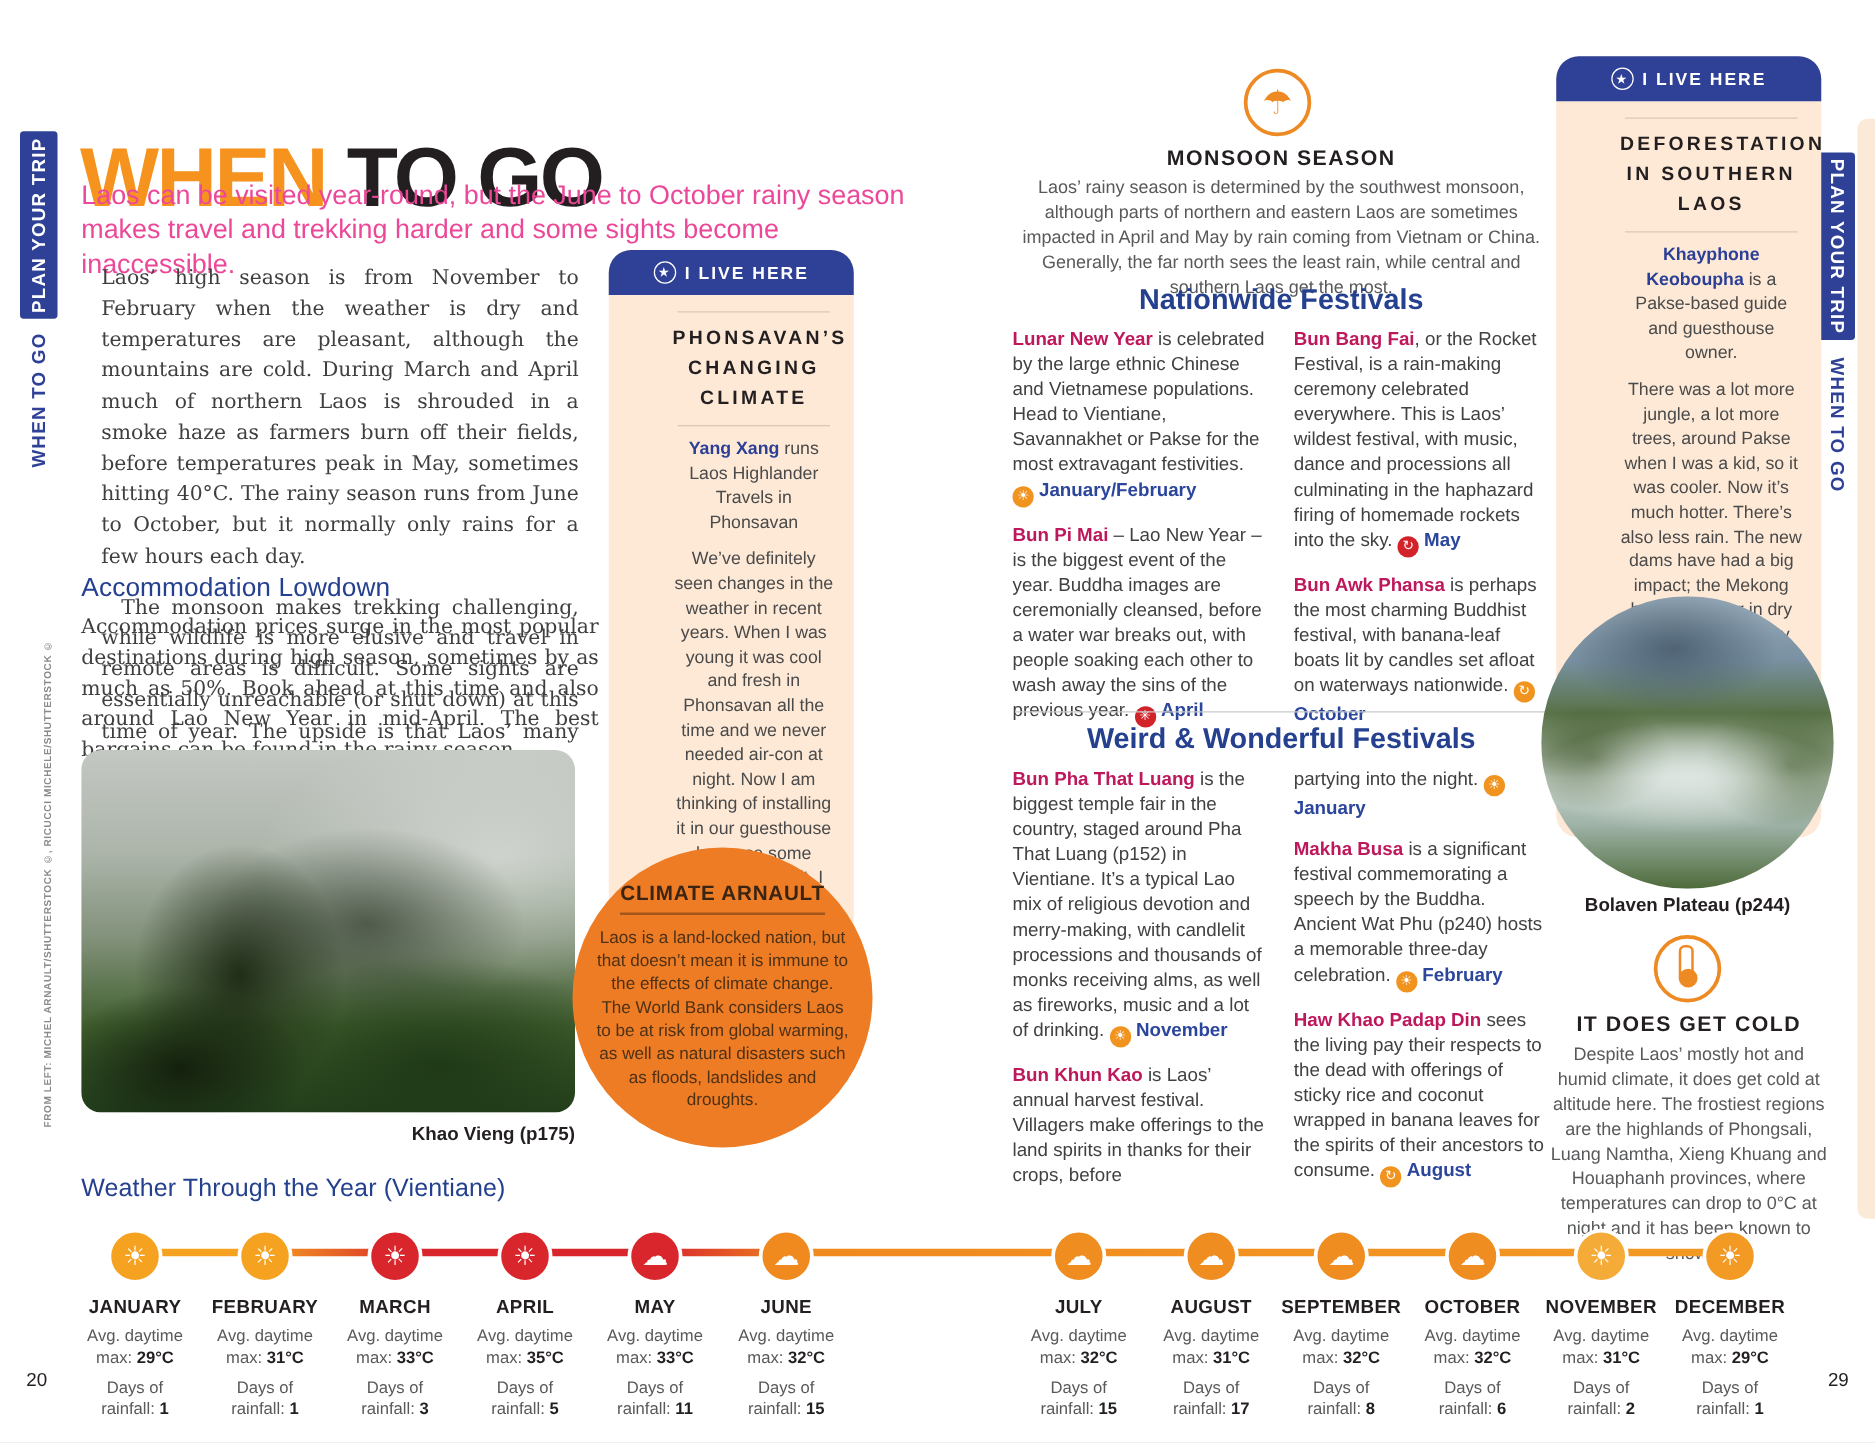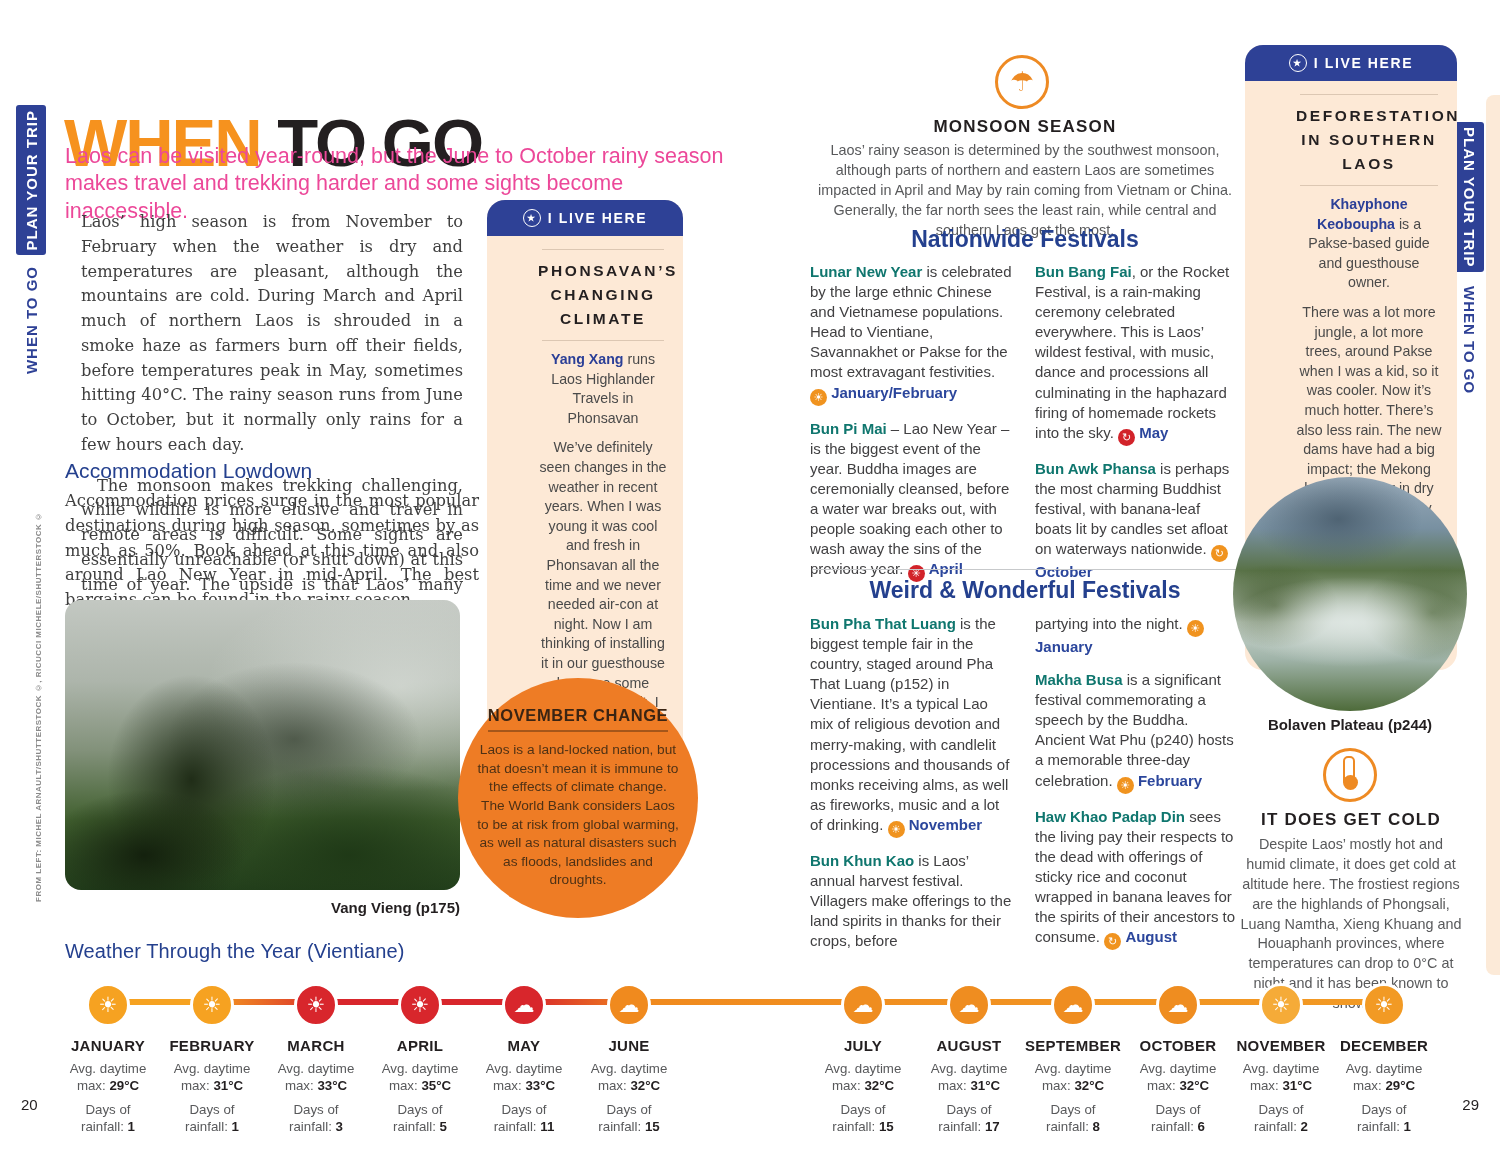--- a/index.html
+++ b/index.html
@@ -60,21 +60,21 @@
   .feat-body{position:absolute;text-align:center;font-size:14.4px;line-height:1.38;color:#58595b;}
   #monsoon-body{left:805px;top:141px;width:440px;}
   .fest-title{position:absolute;left:810px;width:430px;text-align:center;color:#24408e;font-weight:bold;font-size:23px;}
   #nationwide-title{top:226px;}
   #weird-title{top:577px;}
   .fest-cols{position:absolute;left:810px;width:430px;display:flex;gap:20px;}
   #nationwide-cols{top:262px;}
   #weird-cols{top:614px;}
   .fcol{flex:1;}
   .fitem{margin:0 0 13px;font-size:15px;line-height:1.34;color:#414042;}
-  .fitem b{color:#0f766e;}
+  .fitem b{color:#be185d;}
   .fitem b.fmonth{color:#2b469c;}
   .sbadge{display:inline-flex;width:17px;height:17px;border-radius:50%;color:#fff;font-size:11px;line-height:17px;align-items:center;justify-content:center;vertical-align:-3px;}
   #mid-divider{position:absolute;left:812px;top:561px;width:426px;border:none;border-top:1px solid #c7c9cb;}
 
   
   #bolaven-photo{position:absolute;left:1233px;top:477px;width:234px;height:234px;border-radius:50%;
     background:
       radial-gradient(120px 70px at 45% 18%,rgba(74,94,110,.9),rgba(74,94,110,0) 70%),
       radial-gradient(160px 60px at 50% 62%,rgba(222,230,226,.95),rgba(222,230,226,0) 75%),
       radial-gradient(90px 60px at 18% 55%,rgba(60,84,38,.9),rgba(60,84,38,0) 70%),
@@ -122,38 +122,38 @@
   <h1 id="main-title"><span class="orange">WHEN</span><span> TO GO</span></h1>
   <div id="subtitle">Laos can be visited year-round, but the June to October rainy season makes travel and trekking harder and some sights become inaccessible.</div>
   <div id="intro" class="serif">
     <p>Laos’ high season is from November to February when the weather is dry and temperatures are pleasant, although the mountains are cold. During March and April much of northern Laos is shrouded in a smoke haze as farmers burn off their fields, before temperatures peak in May, sometimes hitting 40°C. The rainy season runs from June to October, but it normally only rains for a few hours each day.</p>
     <p>The monsoon makes trekking challenging, while wildlife is more elusive and travel in remote areas is difficult. Some sights are essentially unreachable (or shut down) at this time of year. The upside is that Laos’ many waterfalls are in full flow.</p>
   </div>
   <div id="acc-head" class="sec-head">Accommodation Lowdown</div>
   <div id="acc-body" class="serif">Accommodation prices surge in the most popular destinations during high season, sometimes by as much as 50%. Book ahead at this time and also around Lao New Year in mid-April. The best bargains can be found in the rainy season.</div>
   <div id="vang-photo"></div>
   <div id="photo-credit" class="vtext flip">FROM LEFT: MICHEL ARNAULT/SHUTTERSTOCK ©, RICUCCI MICHELE/SHUTTERSTOCK ©</div>
-  <div id="vang-caption">Vang Vieng (p175)</div>
+  <div id="vang-caption">Khao Vieng (p175)</div>
 
   <div id="lh-left" class="lh-box">
     <div class="lh-bar">
       <span class="pin-icon">★</span>
       <span>I LIVE HERE</span>
     </div>
     <div class="lh-inner">
       <hr class="lh-rule">
       <div class="lh-head">PHONSAVAN’S CHANGING CLIMATE</div>
       <hr class="lh-rule">
       <div class="lh-name-line"><span class="lh-name">Yang Xang</span><span> runs Laos Highlander Travels in Phonsavan</span></div>
       <div class="lh-body">We’ve definitely seen changes in the weather in recent years. When I was young it was cool and fresh in Phonsavan all the time and we never needed air-con at night. Now I am thinking of installing it in our guesthouse because some guests ask for it. I think the logging has made it hotter. The farmers clear more and more land for crops, but cutting down the trees makes it hotter.</div>
     </div>
   </div>
 
   <div id="climate-circle">
-    <span id="climate-head">NOVEMBER CHANGE</span>
+    <span id="climate-head">CLIMATE ARNAULT</span>
     <div id="climate-body">Laos is a land-locked nation, but that doesn’t mean it is immune to the effects of climate change. The World Bank considers Laos to be at risk from global warming, as well as natural disasters such as floods, landslides and droughts.</div>
   </div>
 
   <div id="monsoon-icon" class="circle-icon">
       <span>☂</span>
     </div>
   <div id="monsoon-head" class="feat-head">MONSOON SEASON</div>
   <div id="monsoon-body" class="feat-body">Laos’ rainy season is determined by the southwest monsoon, although parts of northern and eastern Laos are sometimes impacted in April and May by rain coming from Vietnam or China. Generally, the far north sees the least rain, while central and southern Laos get the most.</div>
 
   <div id="nationwide-title" class="fest-title">Nationwide Festivals</div>

